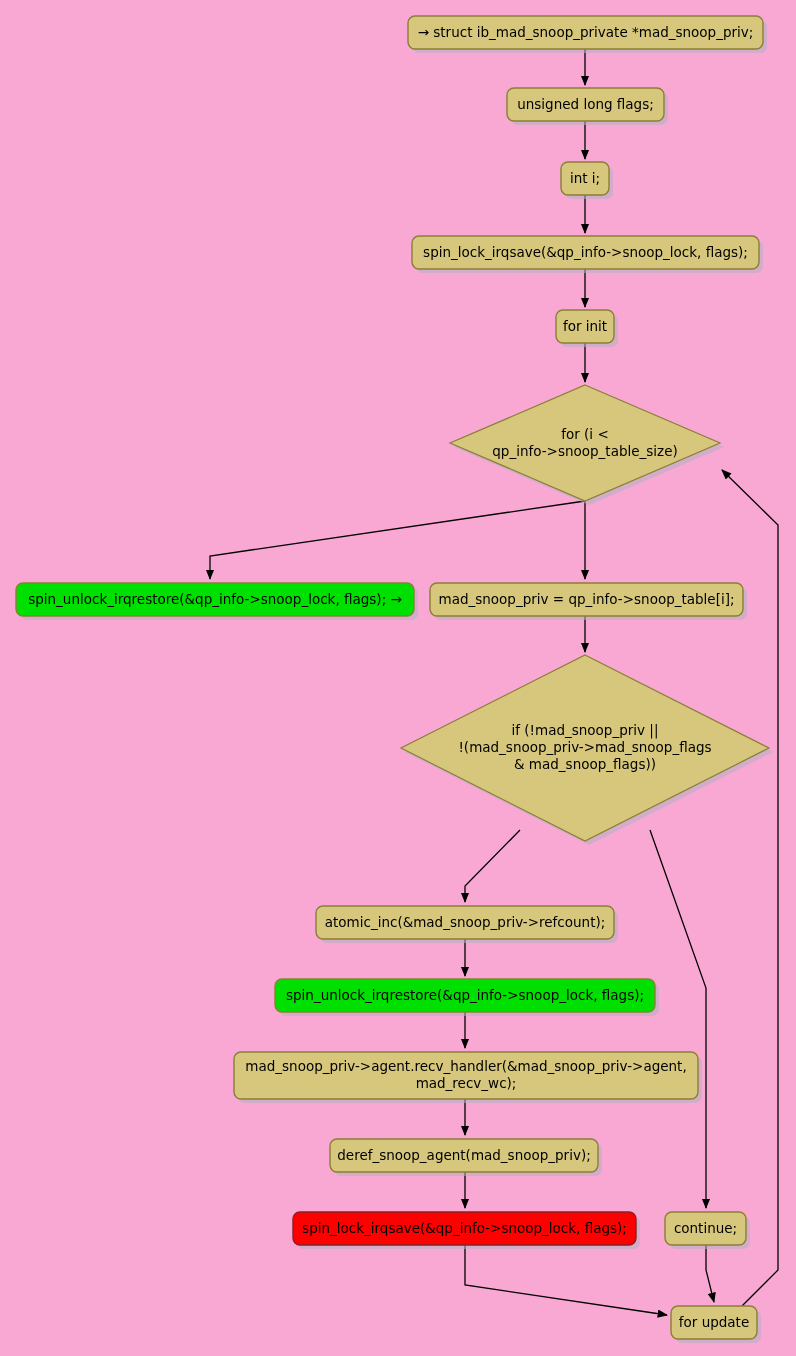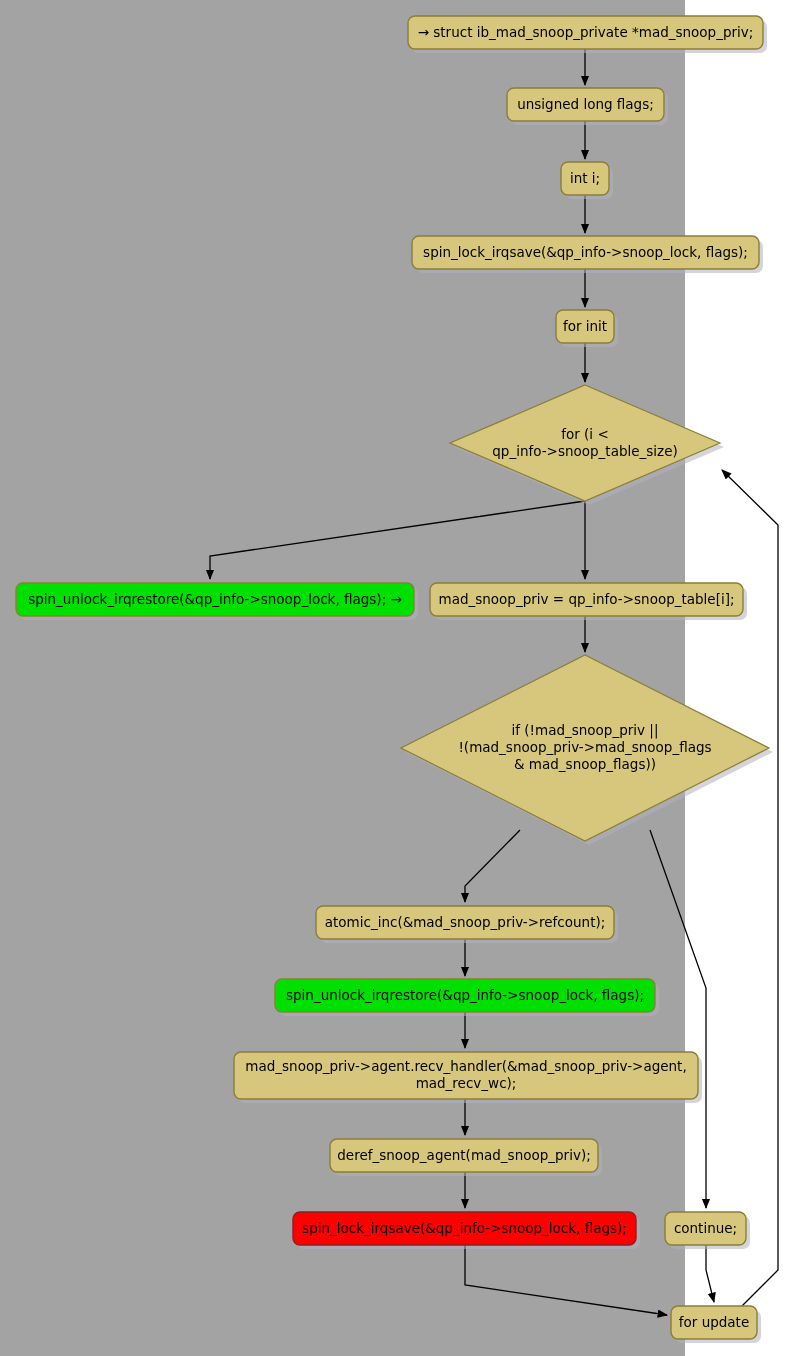--- a/index.html
+++ b/index.html
@@ -2,23 +2,23 @@
 <html><head>
 <meta charset="utf-8">
 <style>
   html, body {
     margin: 0;
     padding: 0;
     background: #ffffff;
   }
   #canvas {
     position: relative;
-    width: 685px;
+    width: 796px;
     height: 1356px;
-    background: #a3a3a3;
+    background: #f9a8d4;
     font-family: "DejaVu Sans", sans-serif;
   }
   svg#diagram {
     position: absolute;
     top: 0; left: 0;
     width: 796px;
     height: 1356px;
   }
   .node-text {
     font-family: "DejaVu Sans", sans-serif;

